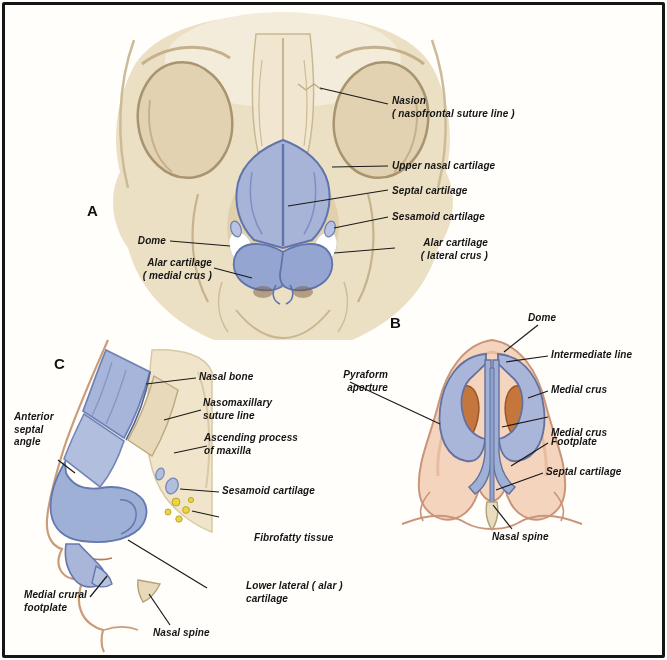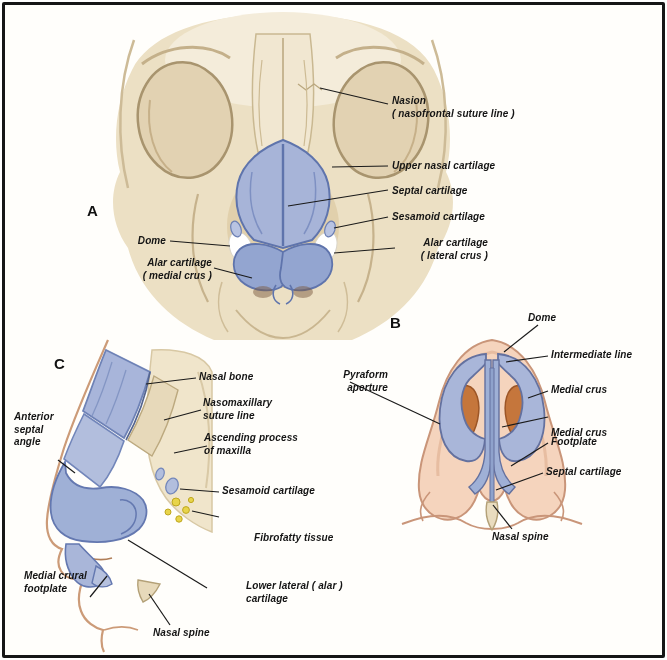--- a/index.html
+++ b/index.html
@@ -164,15 +164,15 @@
 suture line</div>
 <div class="lbl" style="left:204px; top:432px;">Ascending process
 of maxilla</div>
 <div class="lbl" style="left:14px; top:411px; width:60px;">Anterior
 septal
 angle</div>
 <div class="lbl" style="left:222px; top:485px;">Sesamoid cartilage</div>
 <div class="lbl" style="left:222px; top:532px;margin-left:32px;">Fibrofatty tissue</div>
 <div class="lbl" style="left:210px; top:580px;margin-left:36px;">Lower lateral ( alar )
 cartilage</div>
-<div class="lbl" style="left:24px; top:570px;">Medial crural
+<div class="lbl" style="left:24px; top:589px;">Medial crural
 footplate</div>
 <div class="lbl" style="left:153px; top:627px;">Nasal spine</div>
 
 </body></html>

